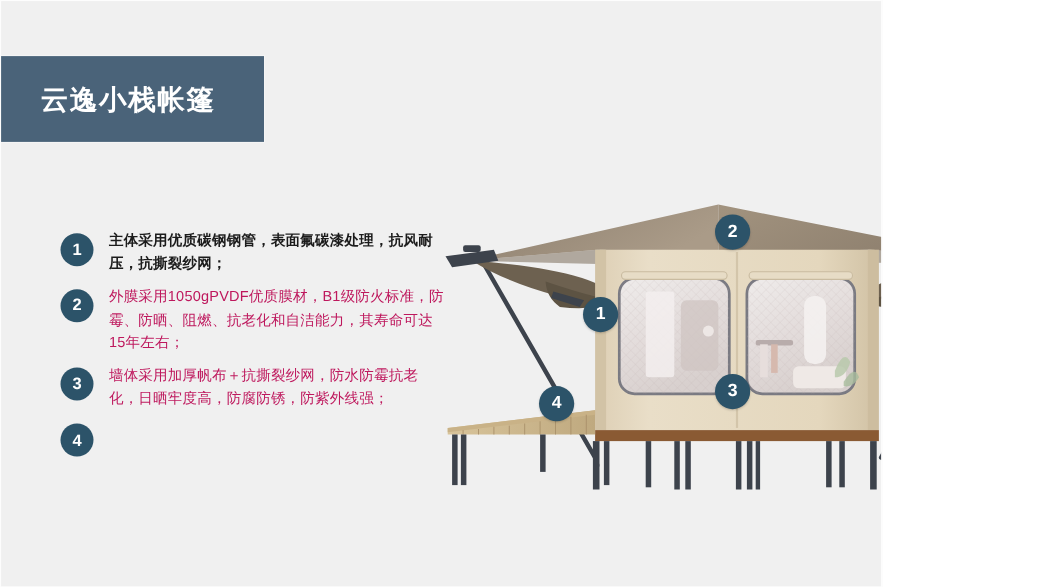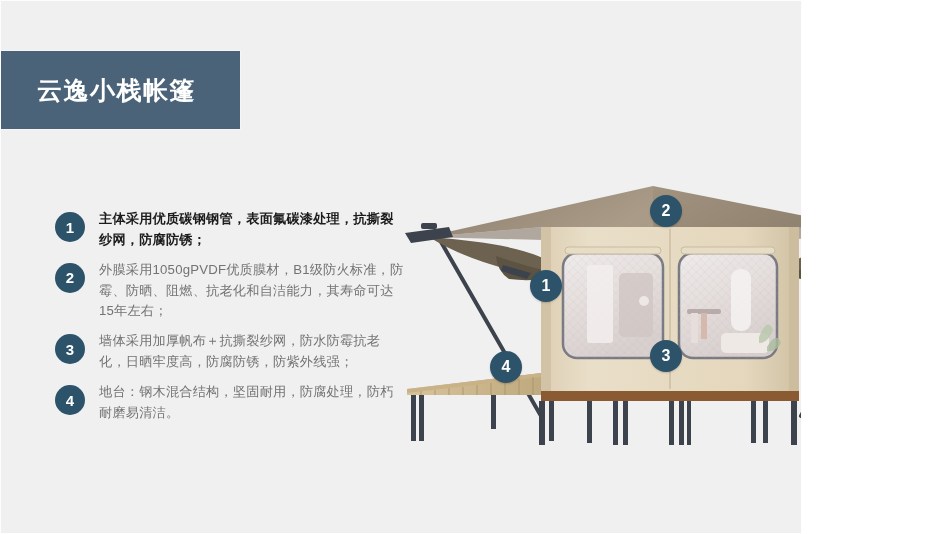--- a/index.html
+++ b/index.html
@@ -68,21 +68,21 @@
     font-weight: bold;
     display: flex;
     align-items: center;
     justify-content: center;
     margin-top: 3px;
   }
   .feature-text {
     margin-left: 14px;
     font-size: 13.2px;
     line-height: 1.58;
-    color: #737373;
+    color: #be185d;
     letter-spacing: 0.2px;
   }
   .feature-item.emphasis .feature-text {
     color: #1c1c1c;
     font-weight: bold;
   }
 
   
   .tent-figure {
     position: absolute;
@@ -123,36 +123,35 @@
 <div id="slide">
 
   <div class="title-banner">
     <span class="title-text">云逸小栈帐篷</span>
   </div>
 
   <div class="feature-list">
 
     <div class="feature-item emphasis">
       <div class="badge">1</div>
-      <div class="feature-text">主体采用优质碳钢钢管，表面氟碳漆处理，抗撕裂纱网，防腐防锈；</div>
+      <div class="feature-text">主体采用优质碳钢钢管，表面氟碳漆处理，抗风耐压，抗撕裂纱网；</div>
     </div>
 
     <div class="feature-item">
       <div class="badge">2</div>
       <div class="feature-text">外膜采用1050gPVDF优质膜材，B1级防火标准，防霉、防晒、阻燃、抗老化和自洁能力，其寿命可达15年左右；</div>
     </div>
 
     <div class="feature-item">
       <div class="badge">3</div>
       <div class="feature-text">墙体采用加厚帆布＋抗撕裂纱网，防水防霉抗老化，日晒牢度高，防腐防锈，防紫外线强；</div>
     </div>
 
     <div class="feature-item">
       <div class="badge">4</div>
-      <div class="feature-text">地台：钢木混合结构，坚固耐用，防腐处理，防朽耐磨易清洁。</div>
     </div>
 
   </div>
 
   <div class="tent-figure">
     <svg viewBox="0 0 560 290" xmlns="http://www.w3.org/2000/svg">
       <defs>
         <linearGradient id="wallGrad" x1="0" y1="0" x2="1" y2="0">
           <stop offset="0%" stop-color="#ded0b6"></stop>
           <stop offset="18%" stop-color="#e9dec8"></stop>

